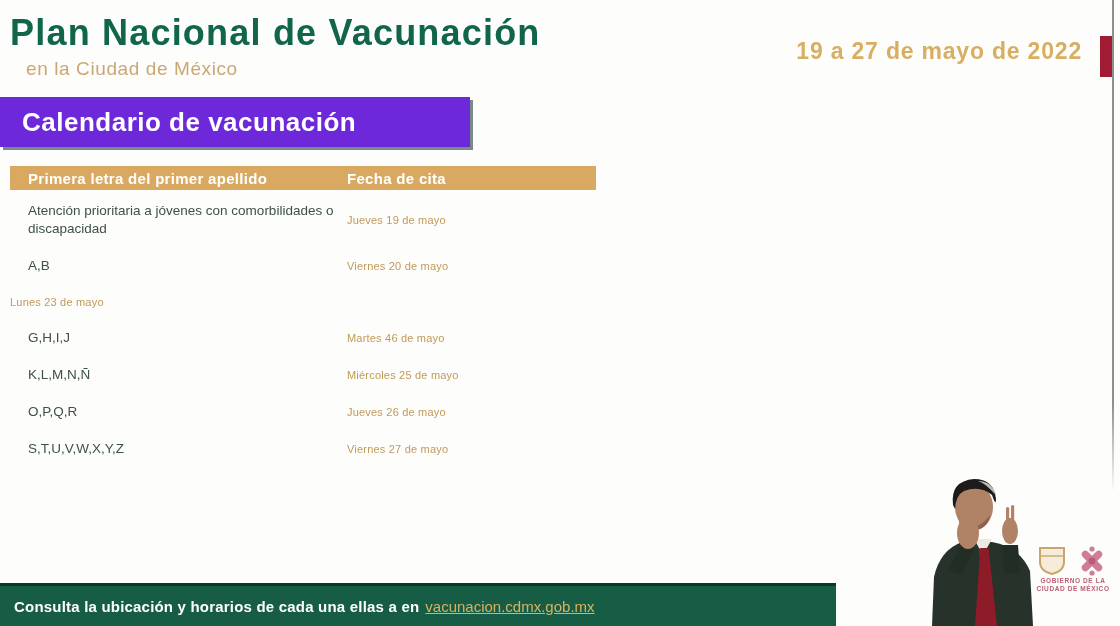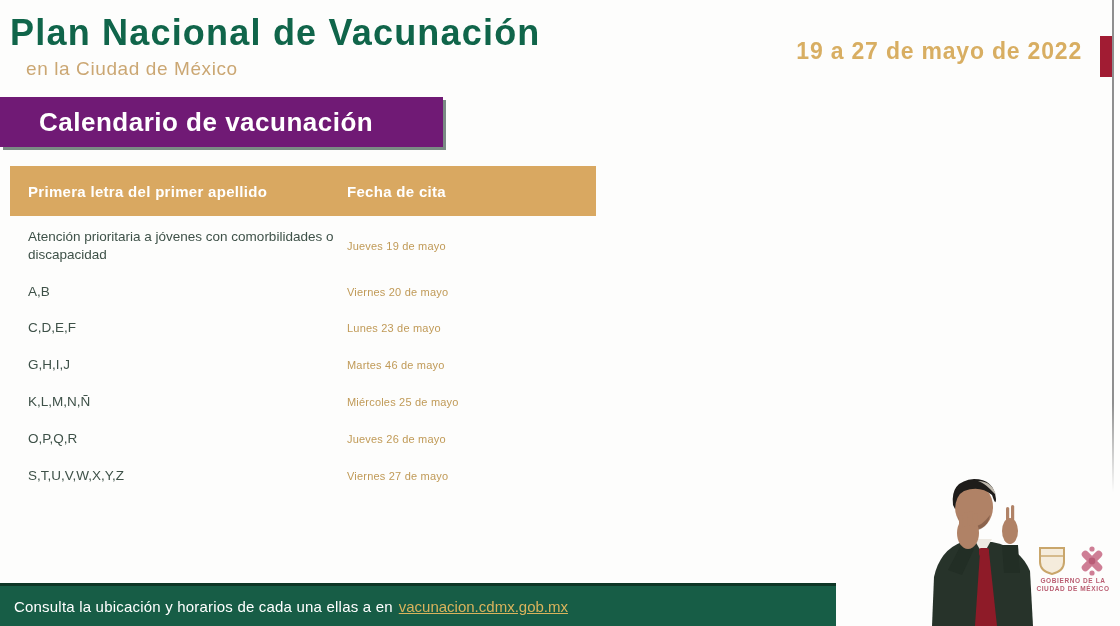--- a/index.html
+++ b/index.html
@@ -25,49 +25,49 @@
   .red-bar{
     position:absolute;left:1100px;top:36px;width:13px;height:41px;
     background:#A11C33;
   }
   .gray-line{
     position:absolute;left:1112px;top:0;width:2px;height:492px;
     background:linear-gradient(#8f8f8f 82%, rgba(143,143,143,0));
   }
   
   .banner{
-    position:absolute;left:0;top:97px;width:426px;height:50px;
-    background:#701a75;box-shadow:3px 3px 0 rgba(15,45,33,0.55);
-    display:flex;align-items:center;padding-left:17px;
+    position:absolute;left:0;top:97px;width:470px;height:50px;
+    background:#6d28d9;box-shadow:3px 3px 0 rgba(15,45,33,0.55);
+    display:flex;align-items:center;
   }
   .banner-label{
     padding-left:22px;color:#ffffff;font-size:26px;font-weight:bold;
     letter-spacing:0.5px;
   }
   
   .cal-table{position:absolute;left:10px;top:166px;width:586px;}
   .thead{
-    background:#D9A861;height:50px;display:flex;align-items:center;
+    background:#D9A861;height:24px;display:flex;align-items:center;
     color:#ffffff;font-weight:bold;font-size:15px;letter-spacing:0.3px;
   }
   .th-group{width:337px;padding-left:18px;box-sizing:border-box;}
   .tbody{padding-top:12px;}
   .trow{display:flex;align-items:center;margin-bottom:19px;min-height:17px;}
   .cell-group{
     width:337px;padding-left:18px;box-sizing:border-box;
     font-size:13.5px;color:#3E5148;line-height:1.32;font-weight:400;
   }
   .cell-date{font-size:11px;color:#C09A57;letter-spacing:0.2px;}
   
   .footer{
     position:absolute;left:0;top:583px;width:836px;height:43px;
     background:#175D46;border-top:3px solid #0E3626;box-sizing:border-box;
     display:flex;align-items:center;padding-left:14px;
   }
-  .footer-text{color:#ffffff;font-size:15px;font-weight:normal;letter-spacing:0.2px;}
+  .footer-text{color:#ffffff;font-size:15px;font-weight:bold;letter-spacing:0.2px;}
   .footer-link{
     color:#D9B35C;font-size:15px;font-weight:normal;margin-left:6px;
     text-decoration:underline;cursor:pointer;
   }
   
   .interpreter{position:absolute;left:930px;top:455px;width:120px;height:171px;}
   .cdmx-logo{
     position:absolute;left:1026px;top:545px;width:94px;height:58px;
     display:flex;flex-direction:column;align-items:center;
   }
@@ -98,21 +98,20 @@
   <div class="tbody" id="table-body">
       <div class="trow">
         <div class="cell-group">Atención prioritaria a jóvenes con comorbilidades o discapacidad</div>
         <div class="cell-date">Jueves 19 de mayo</div>
       </div>
       <div class="trow">
         <div class="cell-group">A,B</div>
         <div class="cell-date">Viernes 20 de mayo</div>
       </div>
       <div class="trow">
-        <div class="cell-group">C,D,E,F</div>
         <div class="cell-date">Lunes 23 de mayo</div>
       </div>
       <div class="trow">
         <div class="cell-group">G,H,I,J</div>
         <div class="cell-date">Martes 46 de mayo</div>
       </div>
       <div class="trow">
         <div class="cell-group">K,L,M,N,Ñ</div>
         <div class="cell-date">Miércoles 25 de mayo</div>
       </div>

